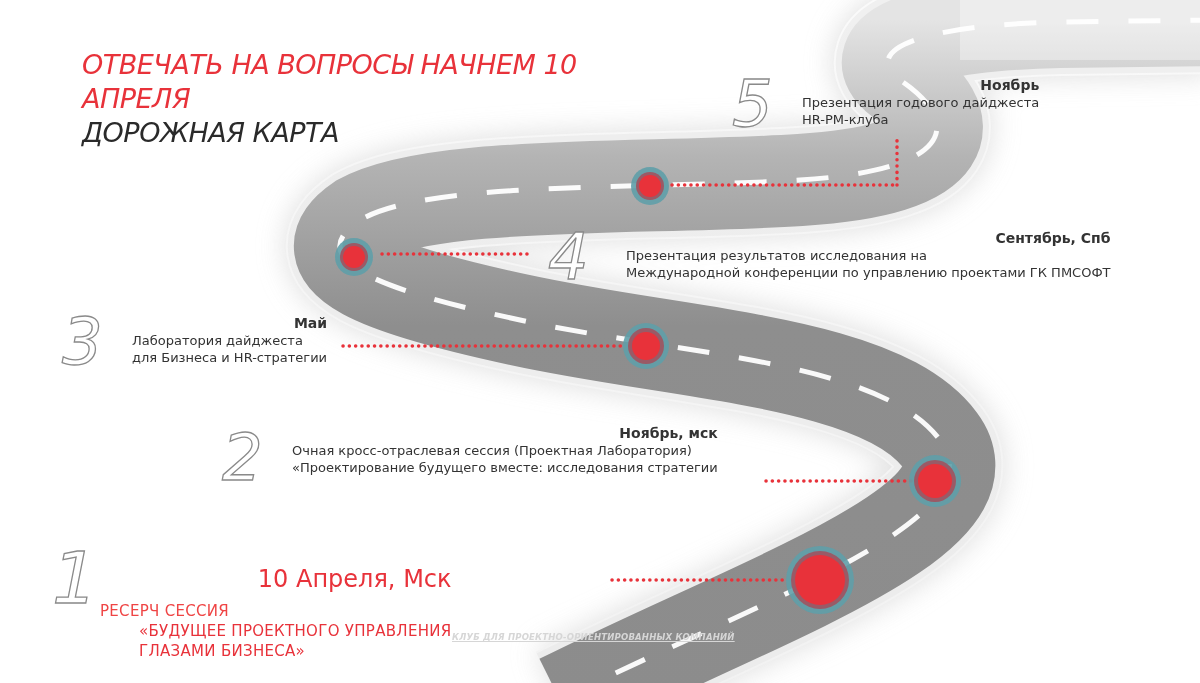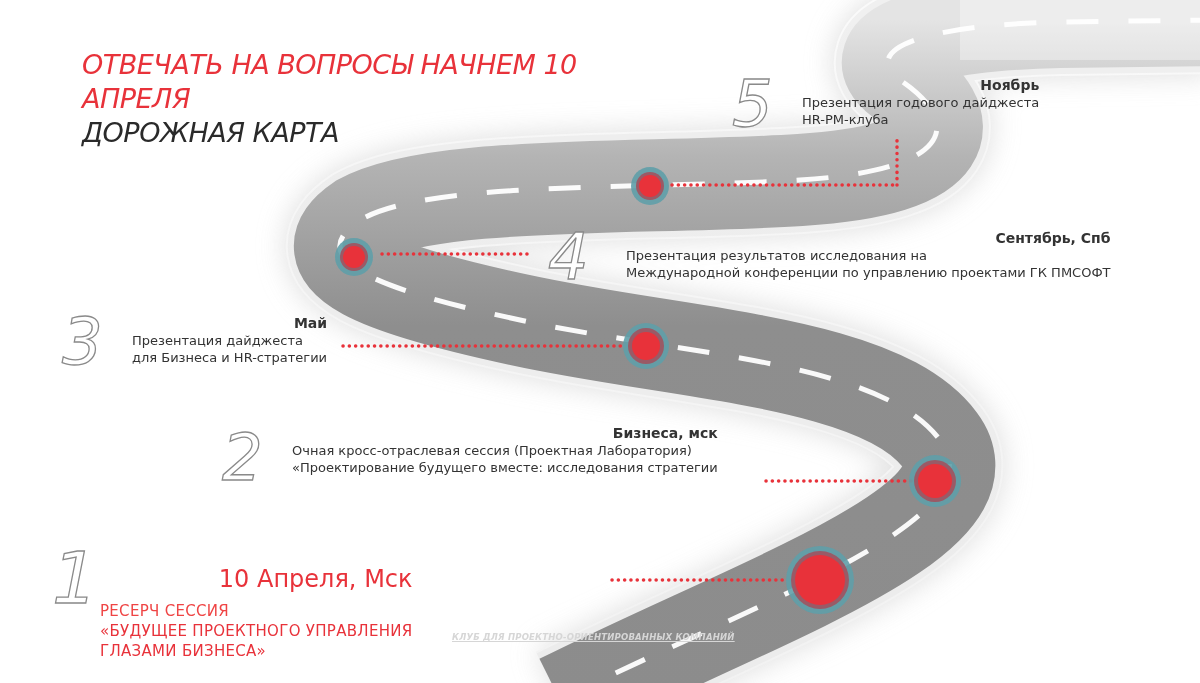--- a/index.html
+++ b/index.html
@@ -21,21 +21,21 @@
   .milestone .num {
     position: absolute; font-family: "DejaVu Sans", sans-serif; font-style: italic;
     font-weight: 300; color: #ffffff;
     -webkit-text-stroke: 1.3px #8a8a8a; font-size: 64px; line-height: 64px;
   }
   .milestone .head { font-weight: bold; color: #333; font-size: 14px; line-height: 18px; text-align: right; }
   .milestone .line { color: #333; font-size: 13px; line-height: 17px; white-space: nowrap; }
 
   .m1 .head { color: #e8323a; font-size: 24px; line-height: 32px; font-weight: normal; margin-top: 43px; }
   .m1 .sub { color: #ef4444; font-size: 15px; line-height: 20px; letter-spacing: 0.3px; }
-  .m1 .red { color: #e8323a; font-size: 15px; line-height: 20px; letter-spacing: 0.3px; white-space: nowrap; }
+  .m1 .red { color: #e8323a; font-size: 15px; line-height: 20px; letter-spacing: 0.3px; white-space: nowrap; margin-left: 39px; }
 
   .footer-text {
     position: absolute; left: 452px; top: 632px;
     font-family: "DejaVu Sans", sans-serif; font-weight: bold; font-style: italic;
     font-size: 8.5px; color: #d6d6d6; letter-spacing: 0.2px; white-space: nowrap; text-decoration: underline;
   }
 </style>
 </head>
 <body>
 
@@ -134,29 +134,29 @@
     <div class="head">Сентябрь, Спб</div>
     <div class="line">Презентация результатов исследования на</div>
     <div class="line">Международной конференции по управлению проектами ГК ПМСОФТ</div>
   </div>
 </div>
 
 <div class="milestone m3" style="left:62px; top:310px;">
   <div class="num" style="left:0; top:0;">3</div>
   <div style="position:absolute; left:70px; top:4px;">
     <div class="head">Май</div>
-    <div class="line">Презентация дайджеста</div>
+    <div class="line">Лаборатория дайджеста</div>
     <div class="line">для Бизнеса и HR-стратегии</div>
   </div>
 </div>
 
 <div class="milestone m2" style="left:222px; top:420px;">
   <div class="num" style="left:0; top:6px;">2</div>
   <div style="position:absolute; left:70px; top:4px;">
-    <div class="head">Бизнеса, мск</div>
+    <div class="head">Ноябрь, мск</div>
     <div class="line">Очная кросс-отраслевая сессия (Проектная Лаборатория)</div>
     <div class="line">«Проектирование будущего вместе: исследования стратегии</div>
   </div>
 </div>
 
 <div class="milestone m1" style="left:52px; top:520px;">
   <div class="num" style="left:0; top:22px; font-size:72px; line-height:72px;">1</div>
   <div style="position:absolute; left:48px; top:0;">
     <div class="head" style="white-space:nowrap;">10 Апреля, Мск</div>
     <div class="sub" style="margin-top:6px;">РЕСЕРЧ СЕССИЯ</div>

